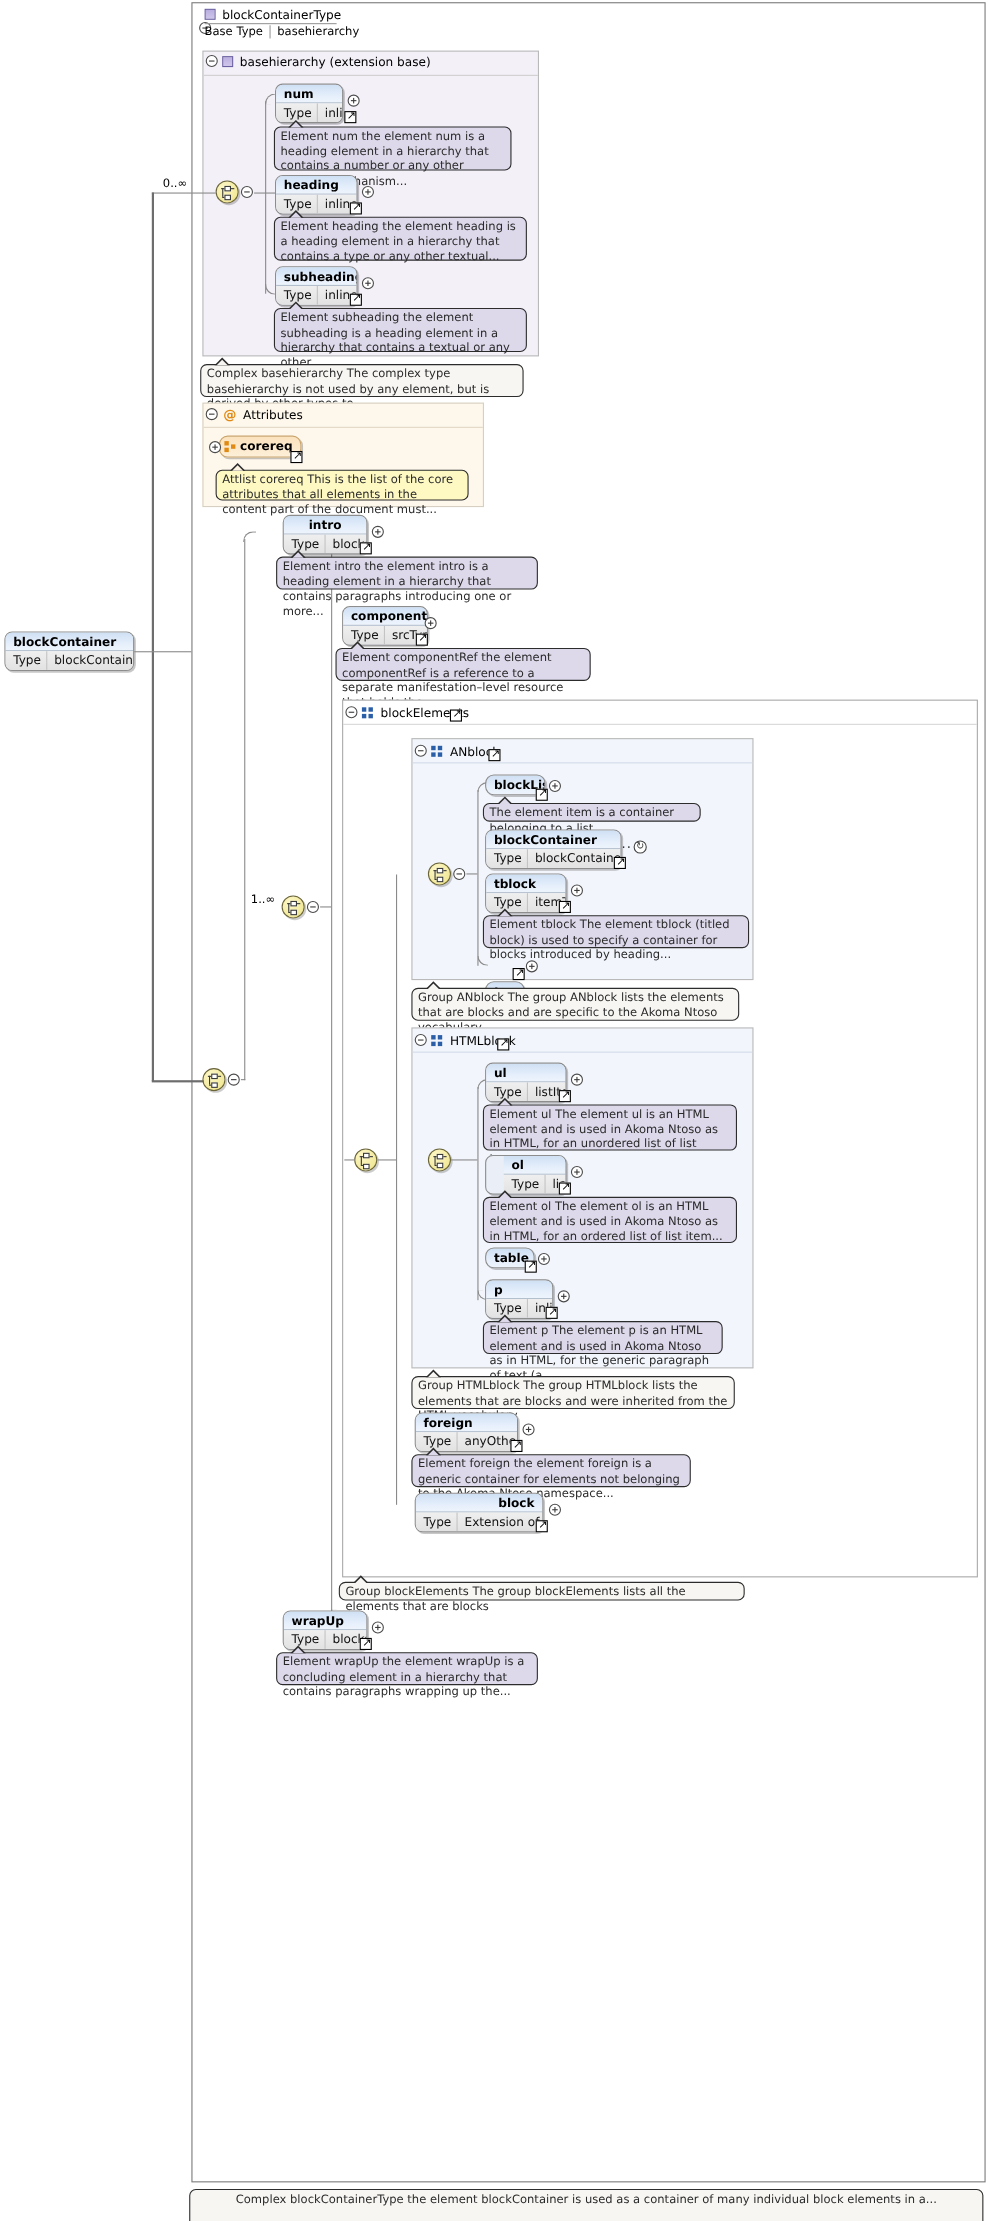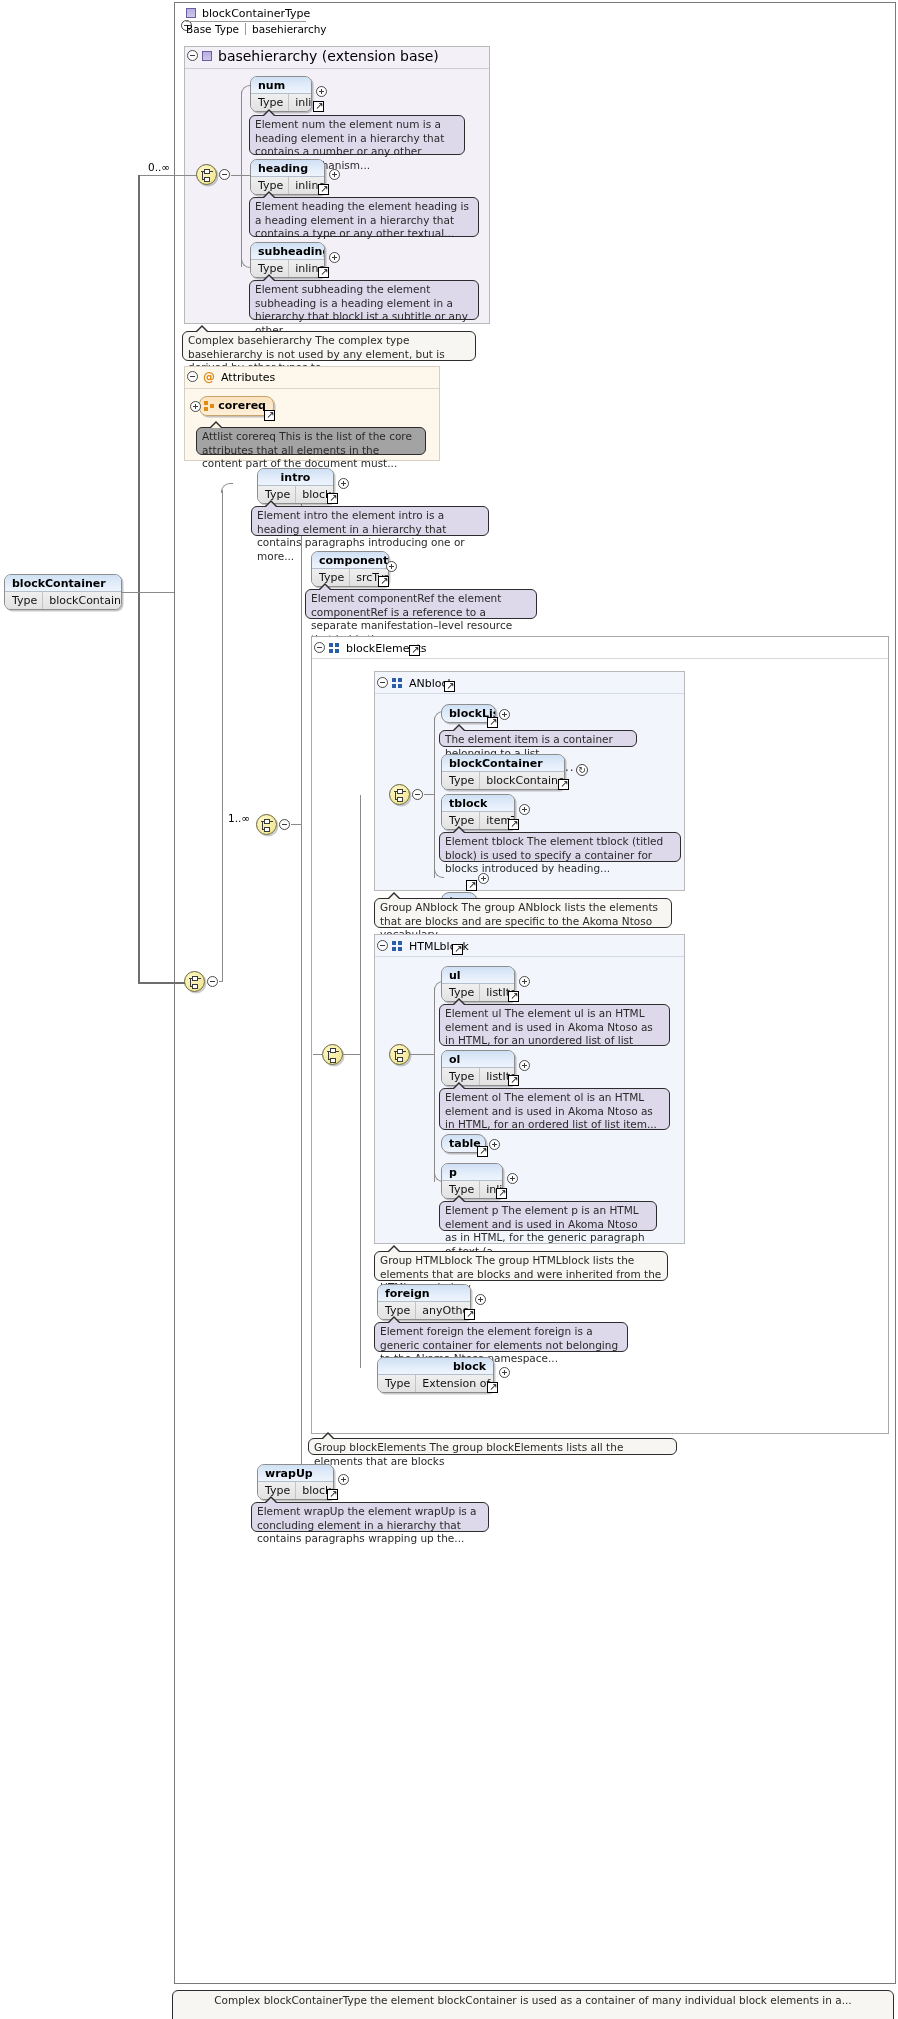--- a/index.html
+++ b/index.html
@@ -90,21 +90,21 @@
     position: absolute;
     border: 1.4px solid #2c2c2c;
     border-radius: 6px;
     background: #ddd8ea;
     color: #2a2a2a;
     font-size: 10.5px;
     line-height: 13.5px;
     padding: 2px 5px 3px 5px;
   }
   .note.plain { background: #f7f6f3; }
-  .note.cream { background: #a3a3a3; }
+  .note.cream { background: #fef9c3; }
   .note::before {
     content: "";
     position: absolute;
     top: -7px; left: 12px;
     width: 0; height: 0;
     border-left: 7px solid transparent;
     border-right: 7px solid transparent;
     border-bottom: 7px solid #2c2c2c;
   }
   .note::after {
@@ -282,21 +282,21 @@
     <span style="width:1px;height:12px;background:#9a9a9a;display:inline-block;"></span>
     <span style="padding-left:6px;">basehierarchy</span>
   </div>
 
   <div class="group-box lilac" style="left:184px; top:46px; width:306px; height:278px;"></div>
   <div class="abs" style="left:185px; top:68px; width:304px; height:1px; background:#cfcfcf;"></div>
 
   <div class="toggle" style="left:187px; top:50px;"></div>
   <div class="abs" style="left:202px; top:48px; height:16px; display:flex; align-items:center; gap:6px;">
     <span class="sq-purple"></span>
-    <span style="font-size:14px;">basehierarchy (extension base)</span>
+    <span style="font-size:11px;">basehierarchy (extension base)</span>
   </div>
 
   <div class="occ" style="left:148px; top:161px;">0..∞</div>
 
   <div class="ln h" style="left:138px; top:175px; width:58px;"></div>
   <div class="ln v thick" style="left:138px; top:175px; height:808px; width:1.5px;"></div>
   <div class="ln h thick" style="left:138px; top:982px; width:48px; height:1.5px;"></div>
 
   <div class="seq" style="left:196px; top:164px;">
     <span class="glyph">
@@ -340,21 +340,21 @@
 
   <div class="node" style="left:250px; top:242px; width:75px;">
     <div class="name">subheading</div>
     <div class="typerow">
       <span class="k">Type</span>
       <span class="v">inlinereq</span>
     </div>
   </div>
   <div class="xlink" style="left:318px; top:267px;"></div>
   <div class="toggle plus" style="left:329px; top:252px;"></div>
-  <div class="note" style="left:249px; top:280px; width:230px; height:40px;">Element subheading the element subheading is a heading element in a hierarchy that blockList a subtitle or any other...</div>
+  <div class="note" style="left:249px; top:280px; width:230px; height:40px;">Element subheading the element subheading is a heading element in a hierarchy that contains a textual or any other...</div>
 
   <div class="note plain" style="left:182px; top:331px; width:294px; height:30px;">Complex basehierarchy The complex type basehierarchy is not used by any element, but is derived by other types to...</div>
 
   <div class="group-box cream" style="left:184px; top:366px; width:256px; height:95px;"></div>
   <div class="abs" style="left:185px; top:388px; width:254px; height:1px; background:#e0d6c5;"></div>
   <div class="toggle" style="left:187px; top:371px;"></div>
   <div class="abs" style="left:203px; top:369px; height:16px; display:flex; align-items:center; gap:6px;">
     <span class="at-sign">@</span>
     <span style="font-size:11px;">Attributes</span>
   </div>
@@ -577,21 +577,21 @@
     <div class="name">ul</div>
     <div class="typerow">
       <span class="k">Type</span>
       <span class="v">listItems</span>
     </div>
   </div>
   <div class="xlink" style="left:508px; top:991px;"></div>
   <div class="toggle plus" style="left:519px; top:976px;"></div>
   <div class="note" style="left:439px; top:1004px; width:231px; height:42px;">Element ul The element ul is an HTML element and is used in Akoma Ntoso as in HTML, for an unordered list of list item...</div>
 
-  <div class="node" style="left:441px; top:1050px; width:74px;">
+  <div class="node" style="left:441px; top:1050px; width:74px;padding-left:16px;">
     <div class="name">ol</div>
     <div class="typerow">
       <span class="k">Type</span>
       <span class="v">listItems</span>
     </div>
   </div>
   <div class="xlink" style="left:508px; top:1075px;"></div>
   <div class="toggle plus" style="left:519px; top:1060px;"></div>
   <div class="note" style="left:439px; top:1088px; width:231px; height:42px;">Element ol The element ol is an HTML element and is used in Akoma Ntoso as in HTML, for an ordered list of list item...</div>
 

